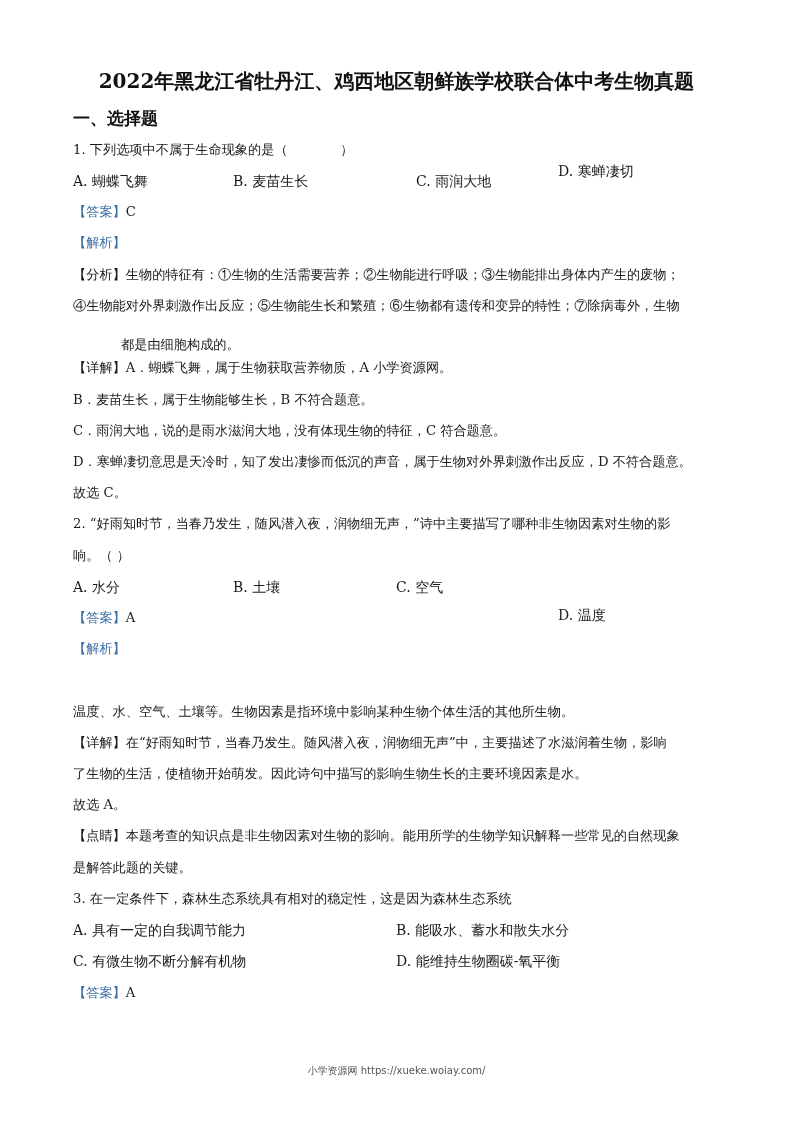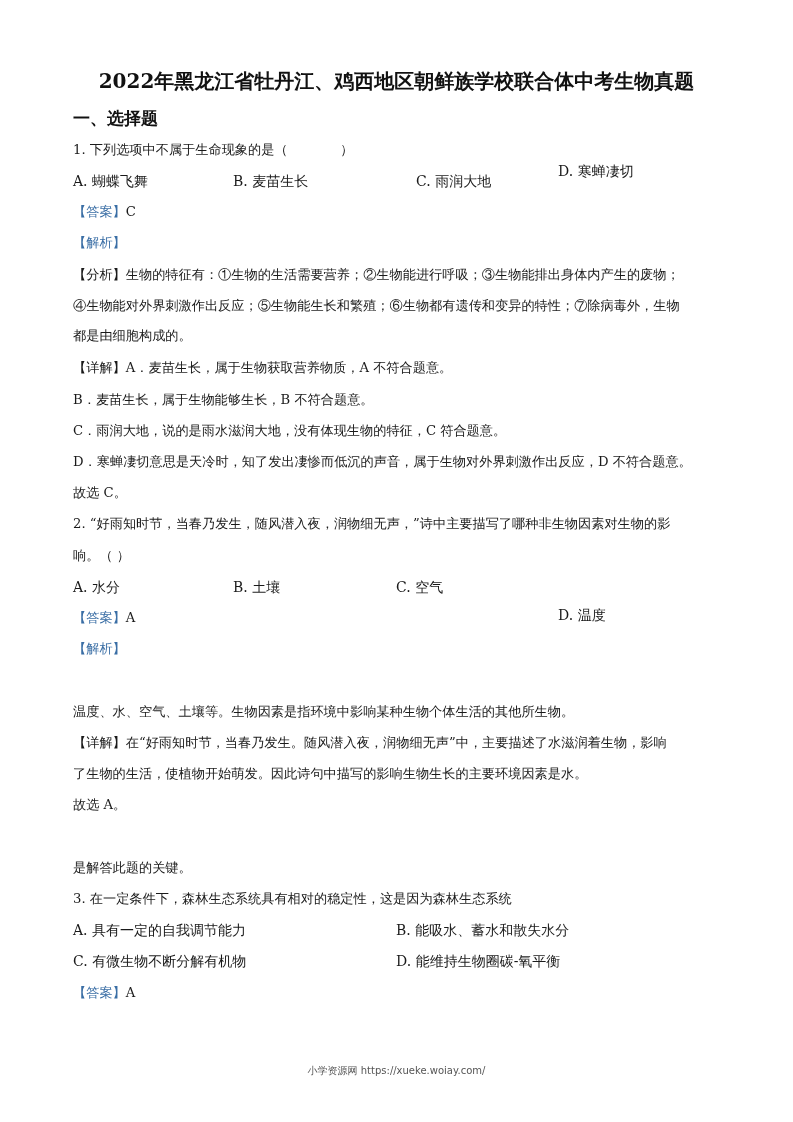--- a/index.html
+++ b/index.html
@@ -82,23 +82,23 @@
   <div class="opt" style="left:73px; top:172px;"><span>A.</span> <span>蝴蝶飞舞</span></div>
   <div class="opt" style="left:233px; top:172px;"><span>B.</span> <span>麦苗生长</span></div>
   <div class="opt" style="left:396px; top:172px;margin-left:20px;"><span>C.</span> <span>雨润大地</span></div>
   <div class="opt" style="left:558px; top:162px;"><span>D.</span> <span>寒蝉凄切</span></div>
 
   <div class="line" style="top:203px;"><span class="tag">【答案】</span><span>C</span></div>
   <div class="line" style="top:234px;"><span class="tag">【解析】</span></div>
 
   <div class="line" style="top:297px;">④生物能对外界刺激作出反应；⑤生物能生长和繁殖；⑥生物都有遗传和变异的特性；⑦除病毒外，生物</div>
   <div class="line" style="top:266px;"><span class="tag-dark">【分析】</span><span>生物的特征有：①生物的生活需要营养；②生物能进行呼吸；③生物能排出身体内产生的废物；</span></div>
-  <div class="line" style="top:327px;">都是由细胞构成的。</div>
+  <div class="line" style="top:336px;margin-left:48px;">都是由细胞构成的。</div>
 
-  <div class="line" style="top:359px;"><span class="tag-dark">【详解】</span><span>A．麦苗生长，属于生物获取营养物质，A 不符合题意。</span></div>
+  <div class="line" style="top:359px;"><span class="tag-dark">【详解】</span><span>A．蝴蝶飞舞，属于生物获取营养物质，A 小学资源网。</span></div>
   <div class="line" style="top:391px;">B．麦苗生长，属于生物能够生长，B 不符合题意。</div>
   <div class="line" style="top:422px;">C．雨润大地，说的是雨水滋润大地，没有体现生物的特征，C 符合题意。</div>
   <div class="line" style="top:453px;">D．寒蝉凄切意思是天冷时，知了发出凄惨而低沉的声音，属于生物对外界刺激作出反应，D 不符合题意。</div>
   <div class="line" style="top:484px;">故选 C。</div>
 
   <div class="line" style="top:515px;">2. “好雨知时节，当春乃发生，随风潜入夜，润物细无声，”诗中主要描写了哪种非生物因素对生物的影</div>
   <div class="line" style="top:547px;">响。（ ）</div>
 
   <div class="opt" style="left:73px; top:578px;"><span>A.</span> <span>水分</span></div>
   <div class="opt" style="left:233px; top:578px;"><span>B.</span> <span>土壤</span></div>
@@ -107,20 +107,21 @@
 
   <div class="line" style="top:609px;"><span class="tag">【答案】</span><span>A</span></div>
   <div class="line" style="top:640px;"><span class="tag">【解析】</span></div>
 
   <div class="line" style="top:703px;">温度、水、空气、土壤等。生物因素是指环境中影响某种生物个体生活的其他所生物。</div>
 
   <div class="line" style="top:734px;"><span class="tag-dark">【详解】</span><span>在“好雨知时节，当春乃发生。随风潜入夜，润物细无声”中，主要描述了水滋润着生物，影响</span></div>
   <div class="line" style="top:765px;">了生物的生活，使植物开始萌发。因此诗句中描写的影响生物生长的主要环境因素是水。</div>
   <div class="line" style="top:796px;">故选 A。</div>
 
+  <div class="line" style="top:827px;"><span class="tag-dark">【点睛】</span><span>本题考查的知识点是非生物因素对生物的影响。能用所学的生物学知识解释一些常见的自然现象</span></div>
   <div class="line" style="top:859px;">是解答此题的关键。</div>
 
   <div class="line" style="top:890px;">3. 在一定条件下，森林生态系统具有相对的稳定性，这是因为森林生态系统</div>
 
   <div class="opt" style="left:73px; top:921px;"><span>A.</span> <span>具有一定的自我调节能力</span></div>
   <div class="opt" style="left:396px; top:921px;"><span>B.</span> <span>能吸水、蓄水和散失水分</span></div>
   <div class="opt" style="left:73px; top:952px;"><span>C.</span> <span>有微生物不断分解有机物</span></div>
   <div class="opt" style="left:396px; top:952px;"><span>D.</span> <span>能维持生物圈碳-氧平衡</span></div>
 
   <div class="line" style="top:984px;"><span class="tag">【答案】</span><span>A</span></div>

